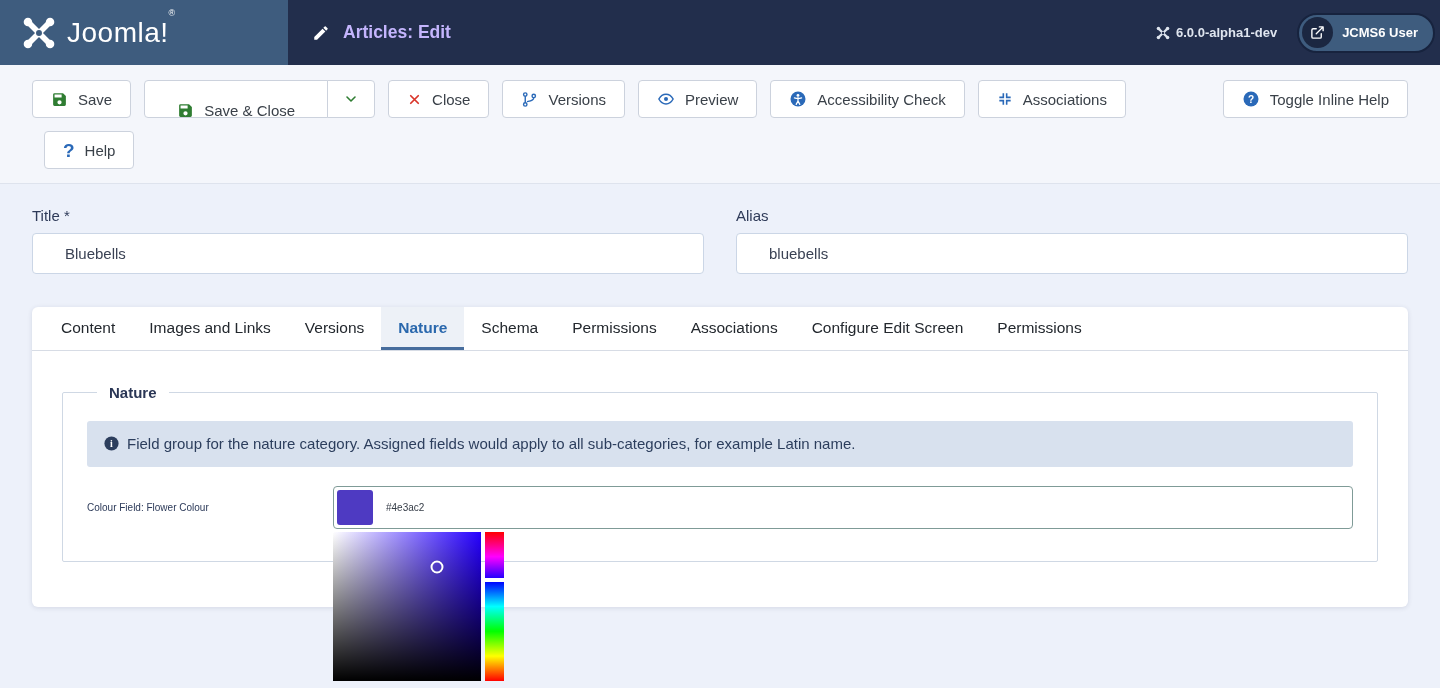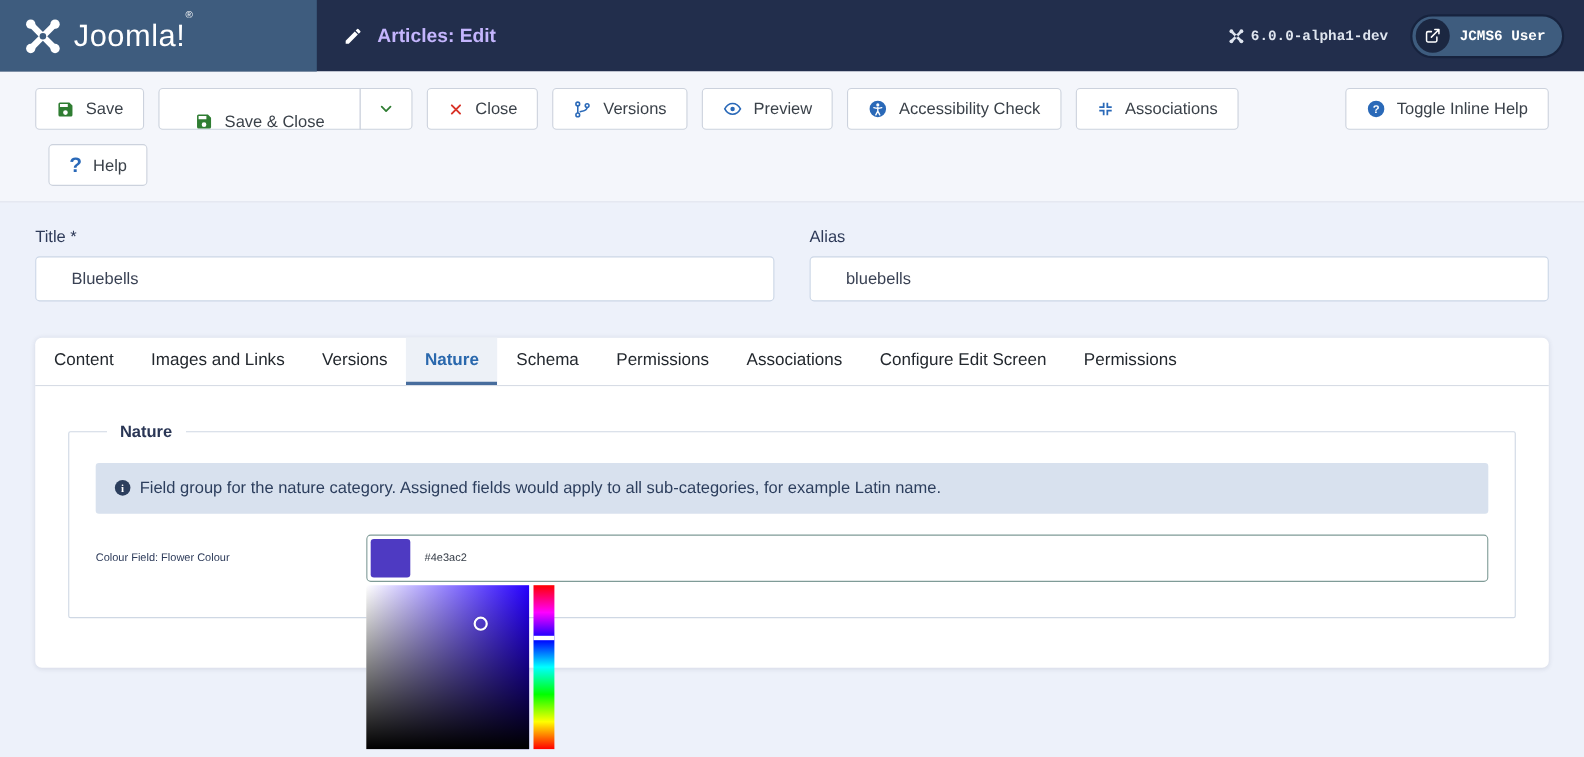--- a/index.html
+++ b/index.html
@@ -14,21 +14,21 @@
   
   .topbar { height:65px; display:flex; background:#222e4c; }
   .brand {
     width:288px; background:#3e5c7e; display:flex; align-items:center;
     padding-left:22px; gap:11px; flex-shrink:0;
   }
   .brand-word { color:#fff; font-size:28px; letter-spacing:0.5px; }
   .brand-reg { color:#fff; font-size:9px; vertical-align:top; position:relative; top:-9px; }
   .page-heading { display:flex; align-items:center; gap:13px; padding-left:24px; flex:1; }
   .page-title { color:#c4b5fd; font-size:17.5px; font-weight:bold; }
-  .header-right { display:flex; align-items:center; gap:20px; padding-right:18px;font-family:Liberation Mono, monospace; }
+  .header-right { display:flex; align-items:center; gap:20px; padding-right:5px; }
   .version { display:flex; align-items:center; gap:6px; color:#dfe5ef; font-size:13px; font-weight:bold; }
   .user-pill {
     display:flex; align-items:center; height:40px; border-radius:20px;
     background:#3e5c7e; border:2px solid #17233e; cursor:pointer; padding:0 15px 0 3px; gap:9px;
   }
   .user-pill .icon-circle {
     width:31px; height:31px; border-radius:50%; background:#1b2741;
     display:flex; align-items:center; justify-content:center;
   }
   .user-pill .label { color:#fff; font-size:13px; font-weight:bold; }
@@ -54,21 +54,21 @@
   .form-grid { display:flex; gap:32px; }
   .field { flex:1; }
   .field-label { display:block; font-size:15px; color:#2e3a58; margin-bottom:9px; }
   .text-input {
     width:100%; height:41px; border:1px solid #cbd6e6; border-radius:4px;
     padding:0 32px; font-family:inherit; font-size:15px; color:#3a4254; background:#fff;
   }
 
   
   .card { margin-top:33px; background:#fff; border-radius:6px; box-shadow:0 1px 5px rgba(30,40,70,0.12); }
-  .tabs { display:flex; border-bottom:1px solid #d7dce5; padding-left:0; }
+  .tabs { display:flex; border-bottom:1px solid #d7dce5; padding-left:12px; }
   .tab { padding:12px 17px 13px; font-size:15.5px; color:#23282e; cursor:pointer; }
   .tab.active {
     background:#edf1f7; color:#2a68ad; font-weight:bold;
     box-shadow:inset 0 -3px 0 #476d9d;
   }
   .tab-content { padding:33px 30px 45px; }
 
   fieldset.nature-set { border:1px solid #cfd8e4; border-radius:2px; padding:10px 24px 32px; }
   fieldset.nature-set legend {
     font-size:15px; font-weight:bold; color:#2a3655; padding:0 12px; margin-left:10px;

